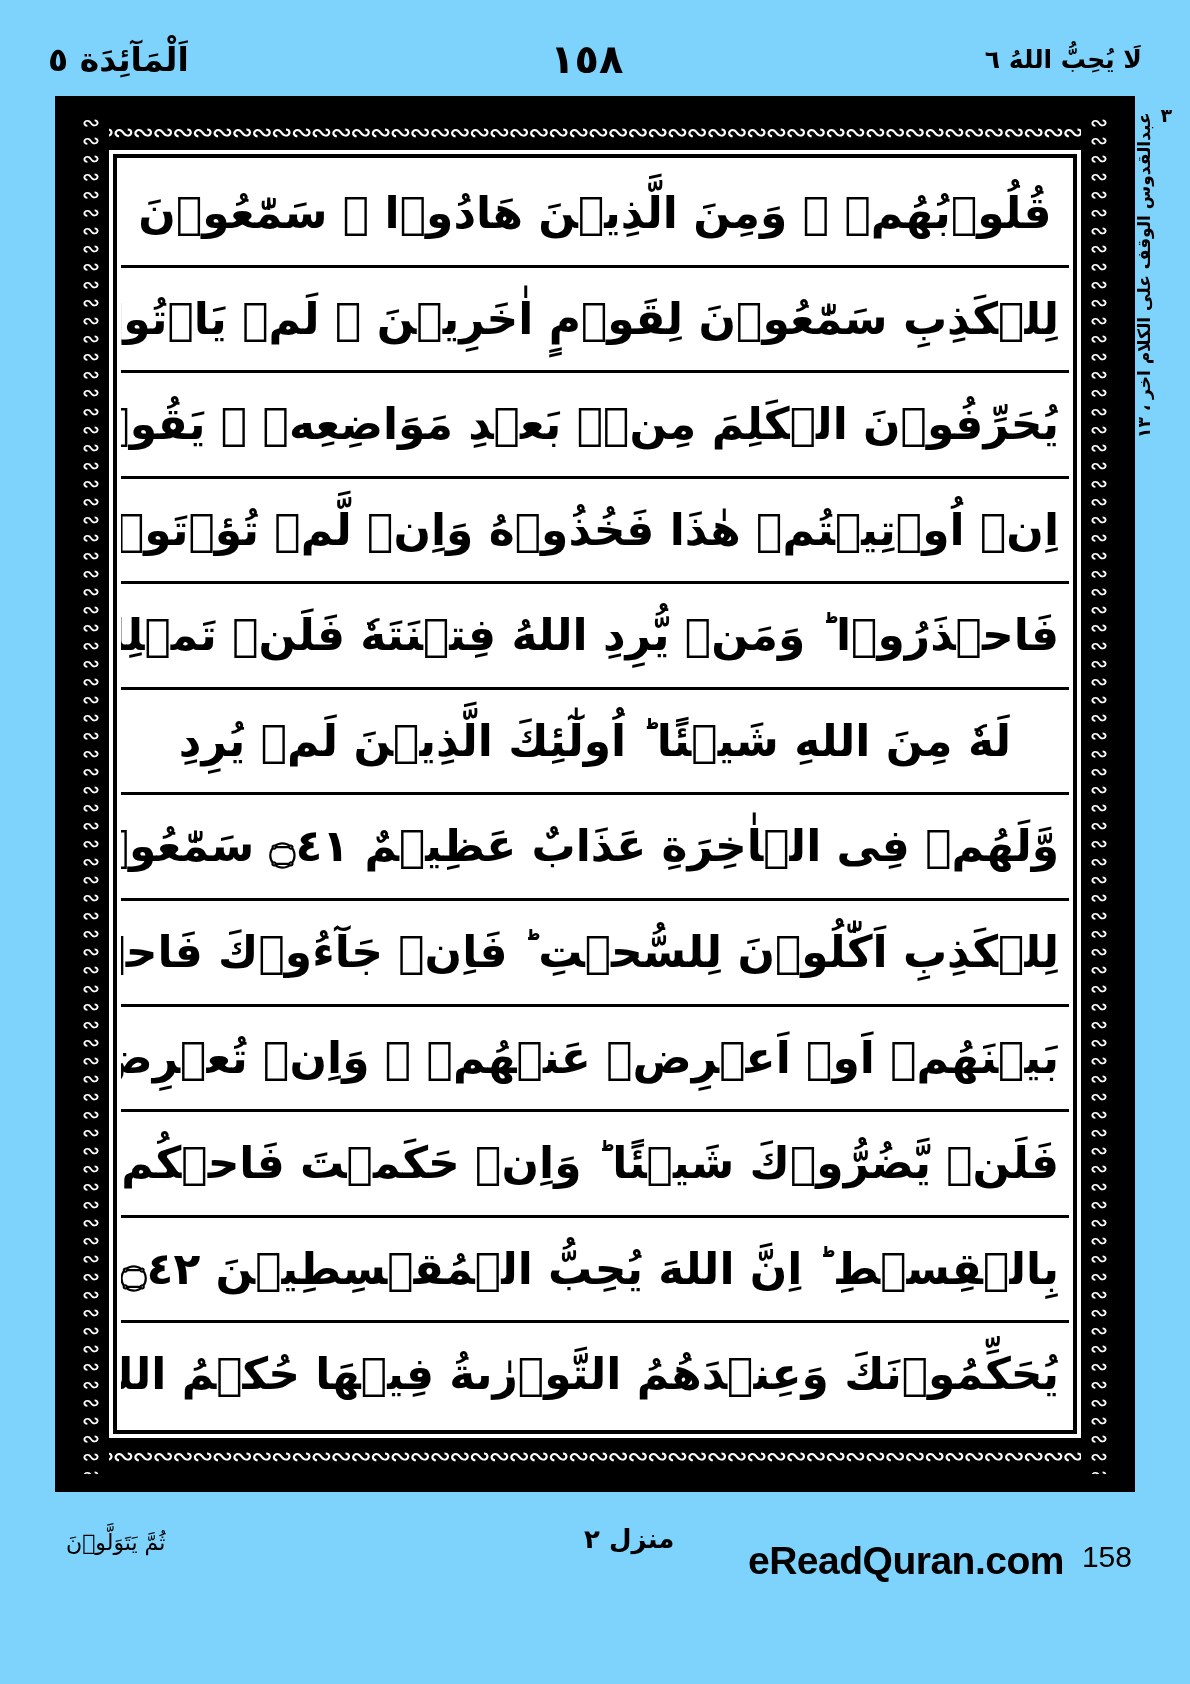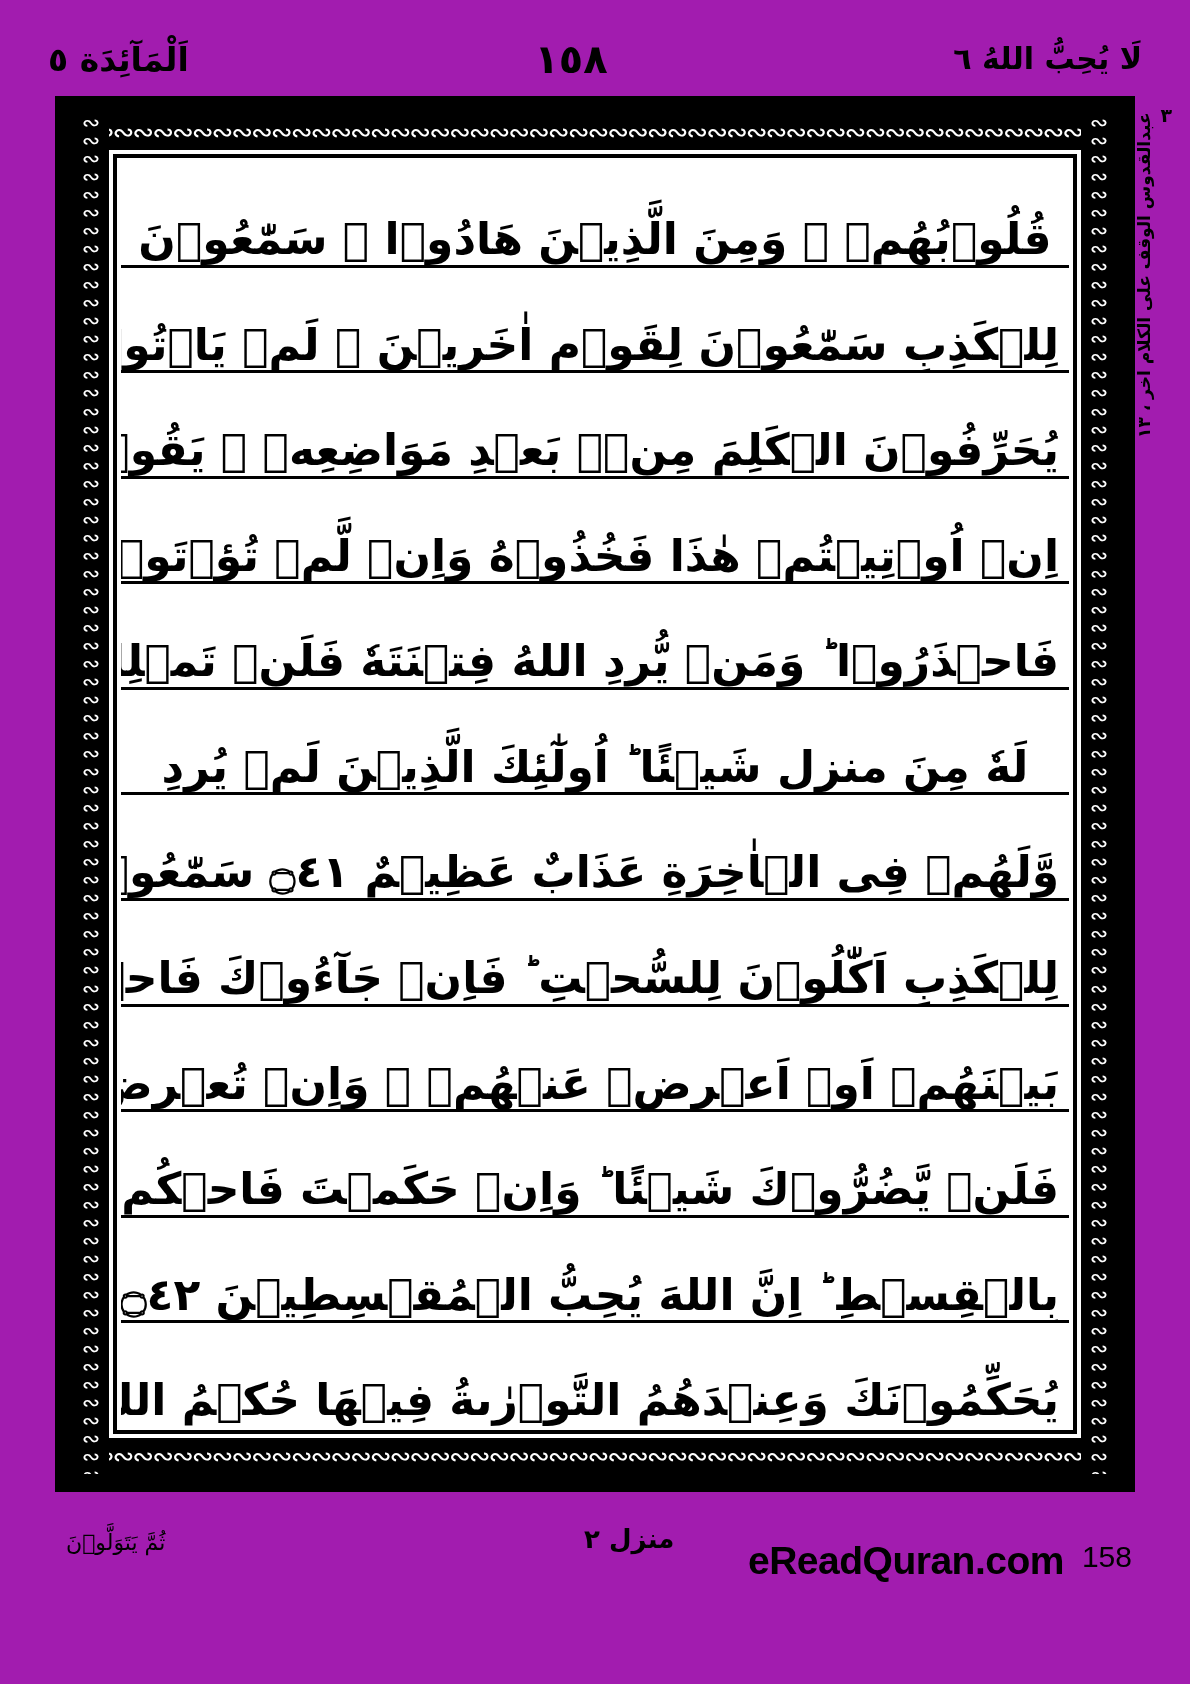--- a/index.html
+++ b/index.html
@@ -13,21 +13,21 @@
     height: 1684px;
     position: relative;
     font-family: "DejaVu Sans", "Liberation Sans", sans-serif;
     color: #000000;
     overflow: hidden;
   }
 
   .page {
     position: absolute;
     inset: 0;
-    background: #a21caf;
+    background: #7dd3fc;
   }
 
   
   .header {
     position: absolute;
     top: 28px;
     left: 48px;
     right: 48px;
     height: 62px;
     display: flex;
@@ -36,21 +36,21 @@
   }
   .hdr-item {
     font-family: "DejaVu Sans", sans-serif;
     font-weight: 700;
     direction: rtl;
     white-space: nowrap;
     line-height: 1;
   }
   .hdr-surah { font-size: 33px; letter-spacing: 0px; }
   .hdr-page  { font-size: 40px; font-weight: 700; }
-  .hdr-juz   { font-size: 30px; }
+  .hdr-juz   { font-size: 25px; }
 
   
   .frame-outer {
     position: absolute;
     top: 96px;
     left: 55px;
     width: 1080px;
     height: 1396px;
     box-sizing: border-box;
     border: 7px solid #000;
@@ -123,21 +123,21 @@
     left: 4px;
     right: 4px;
     bottom: 4px;
     display: flex;
     flex-direction: column;
   }
   .ayah-line {
     flex: 1 1 0;
     border-bottom: 3px solid #000;
     display: flex;
-    align-items: flex-end;
+    align-items: center;
     justify-content: center;
     direction: rtl;
     padding: 0 10px;
     box-sizing: border-box;
     overflow: hidden;
   }
   .ayah-line:last-child { border-bottom: none; }
   .ayah-text {
     font-family: "DejaVu Sans", "Liberation Serif", serif;
     font-size: 44px;
@@ -264,21 +264,21 @@
           <div class="ayah-line">
             <div class="ayah-text">يُحَرِّفُوۡنَ الۡكَلِمَ مِنۡۢ بَعۡدِ مَوَاضِعِهٖ ۚ يَقُوۡلُوۡنَ</div>
           </div>
           <div class="ayah-line">
             <div class="ayah-text">اِنۡ اُوۡتِيۡتُمۡ هٰذَا فَخُذُوۡهُ وَاِنۡ لَّمۡ تُؤۡتَوۡهُ</div>
           </div>
           <div class="ayah-line">
             <div class="ayah-text">فَاحۡذَرُوۡا ؕ وَمَنۡ يُّرِدِ اللهُ فِتۡنَتَهٗ فَلَنۡ تَمۡلِكَ</div>
           </div>
           <div class="ayah-line">
-            <div class="ayah-text">لَهٗ مِنَ منزلِ شَيۡئًا ؕ اُولٰٓئِكَ الَّذِيۡنَ لَمۡ يُرِدِ</div>
+            <div class="ayah-text">لَهٗ مِنَ اللهِ شَيۡئًا ؕ اُولٰٓئِكَ الَّذِيۡنَ لَمۡ يُرِدِ</div>
           </div>
           <div class="ayah-line">
             <div class="ayah-text">وَّلَهُمۡ فِى الۡاٰخِرَةِ عَذَابٌ عَظِيۡمٌ ۝٤١ سَمّٰعُوۡنَ</div>
           </div>
           <div class="ayah-line">
             <div class="ayah-text">لِلۡكَذِبِ اَكّٰلُوۡنَ لِلسُّحۡتِ ؕ فَاِنۡ جَآءُوۡكَ فَاحۡكُمۡ</div>
           </div>
           <div class="ayah-line">
             <div class="ayah-text">بَيۡنَهُمۡ اَوۡ اَعۡرِضۡ عَنۡهُمۡ ۚ وَاِنۡ تُعۡرِضۡ عَنۡهُمۡ</div>
           </div>

